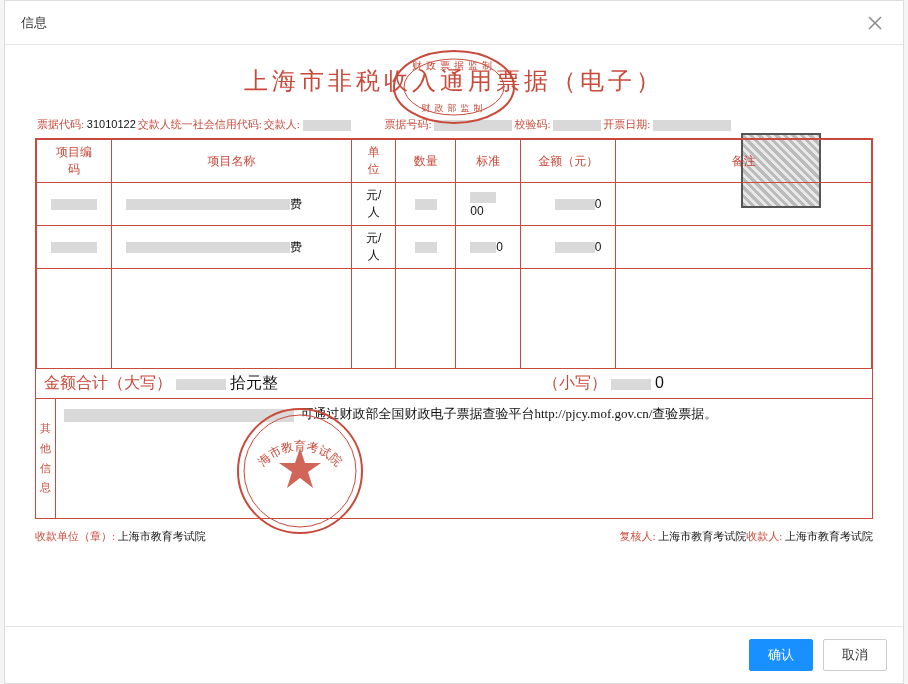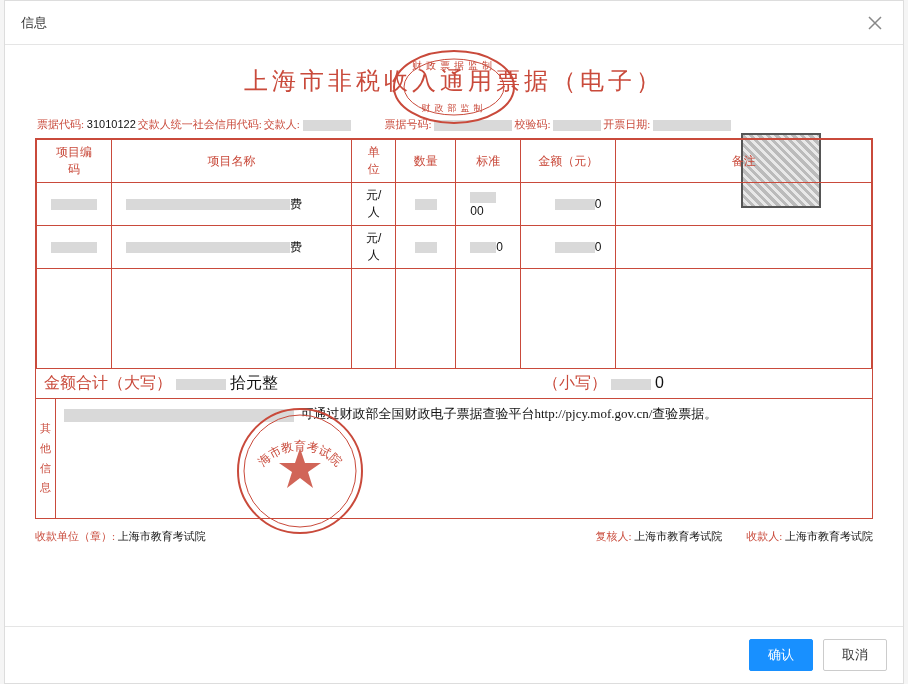--- a/index.html
+++ b/index.html
@@ -137,21 +137,20 @@
       font-family:Liberation Serif, serif;
       word-break: break-all;
       line-height:1.4;
     }
     .footer-line {
       display:flex;
       font-size:11px;
       color:#c94a3b;
       font-family:"SimSun",serif;
       margin-top: 10px;
-      gap: 24px;
     }
     .footer-line .pair { white-space:nowrap; }
     .footer-line .val{ color:#111; }
     .seal-bottom {
       position:absolute;
       left: 200px; bottom: 8px;
       width: 130px; height:130px;
       pointer-events:none;
     }
     .modal-footer {

